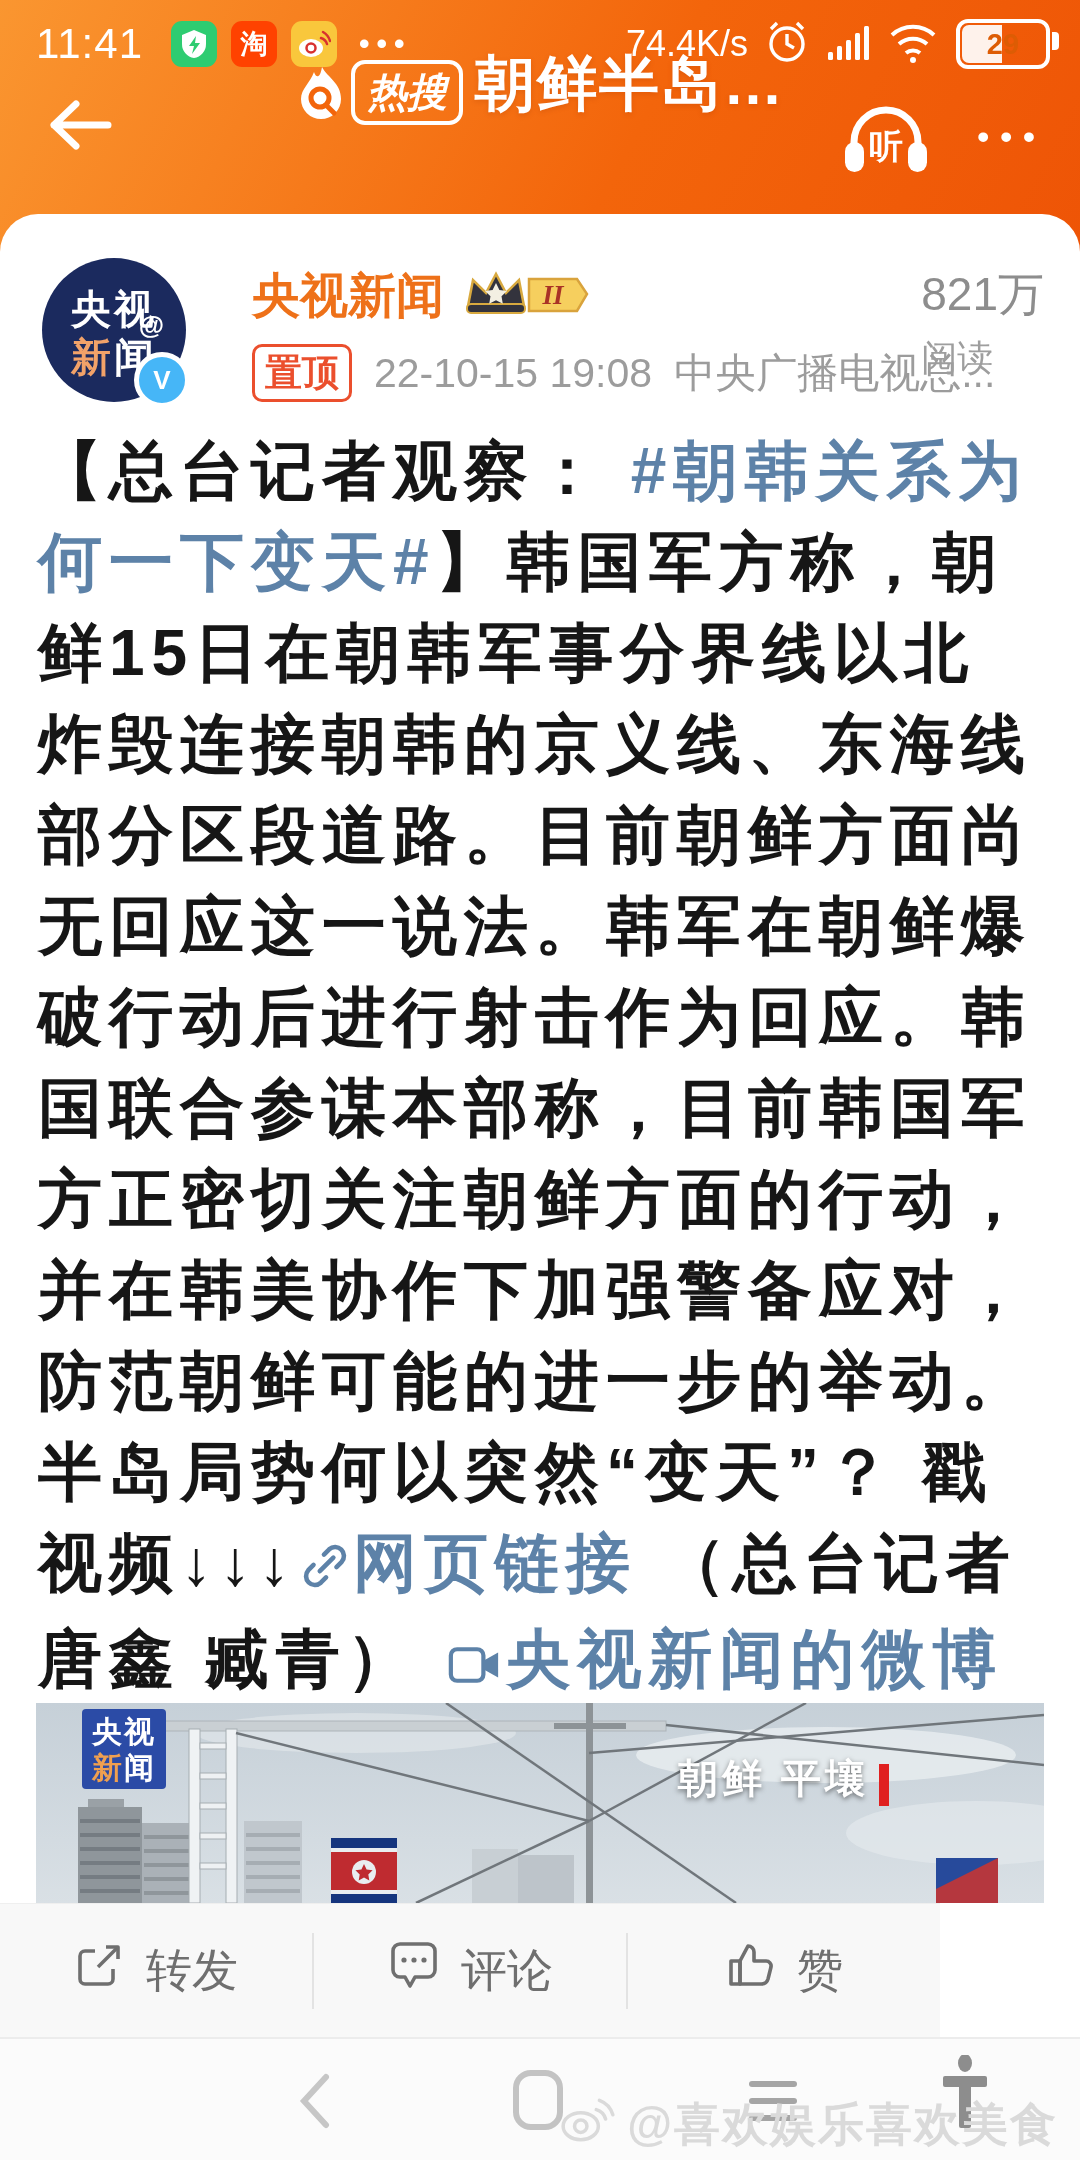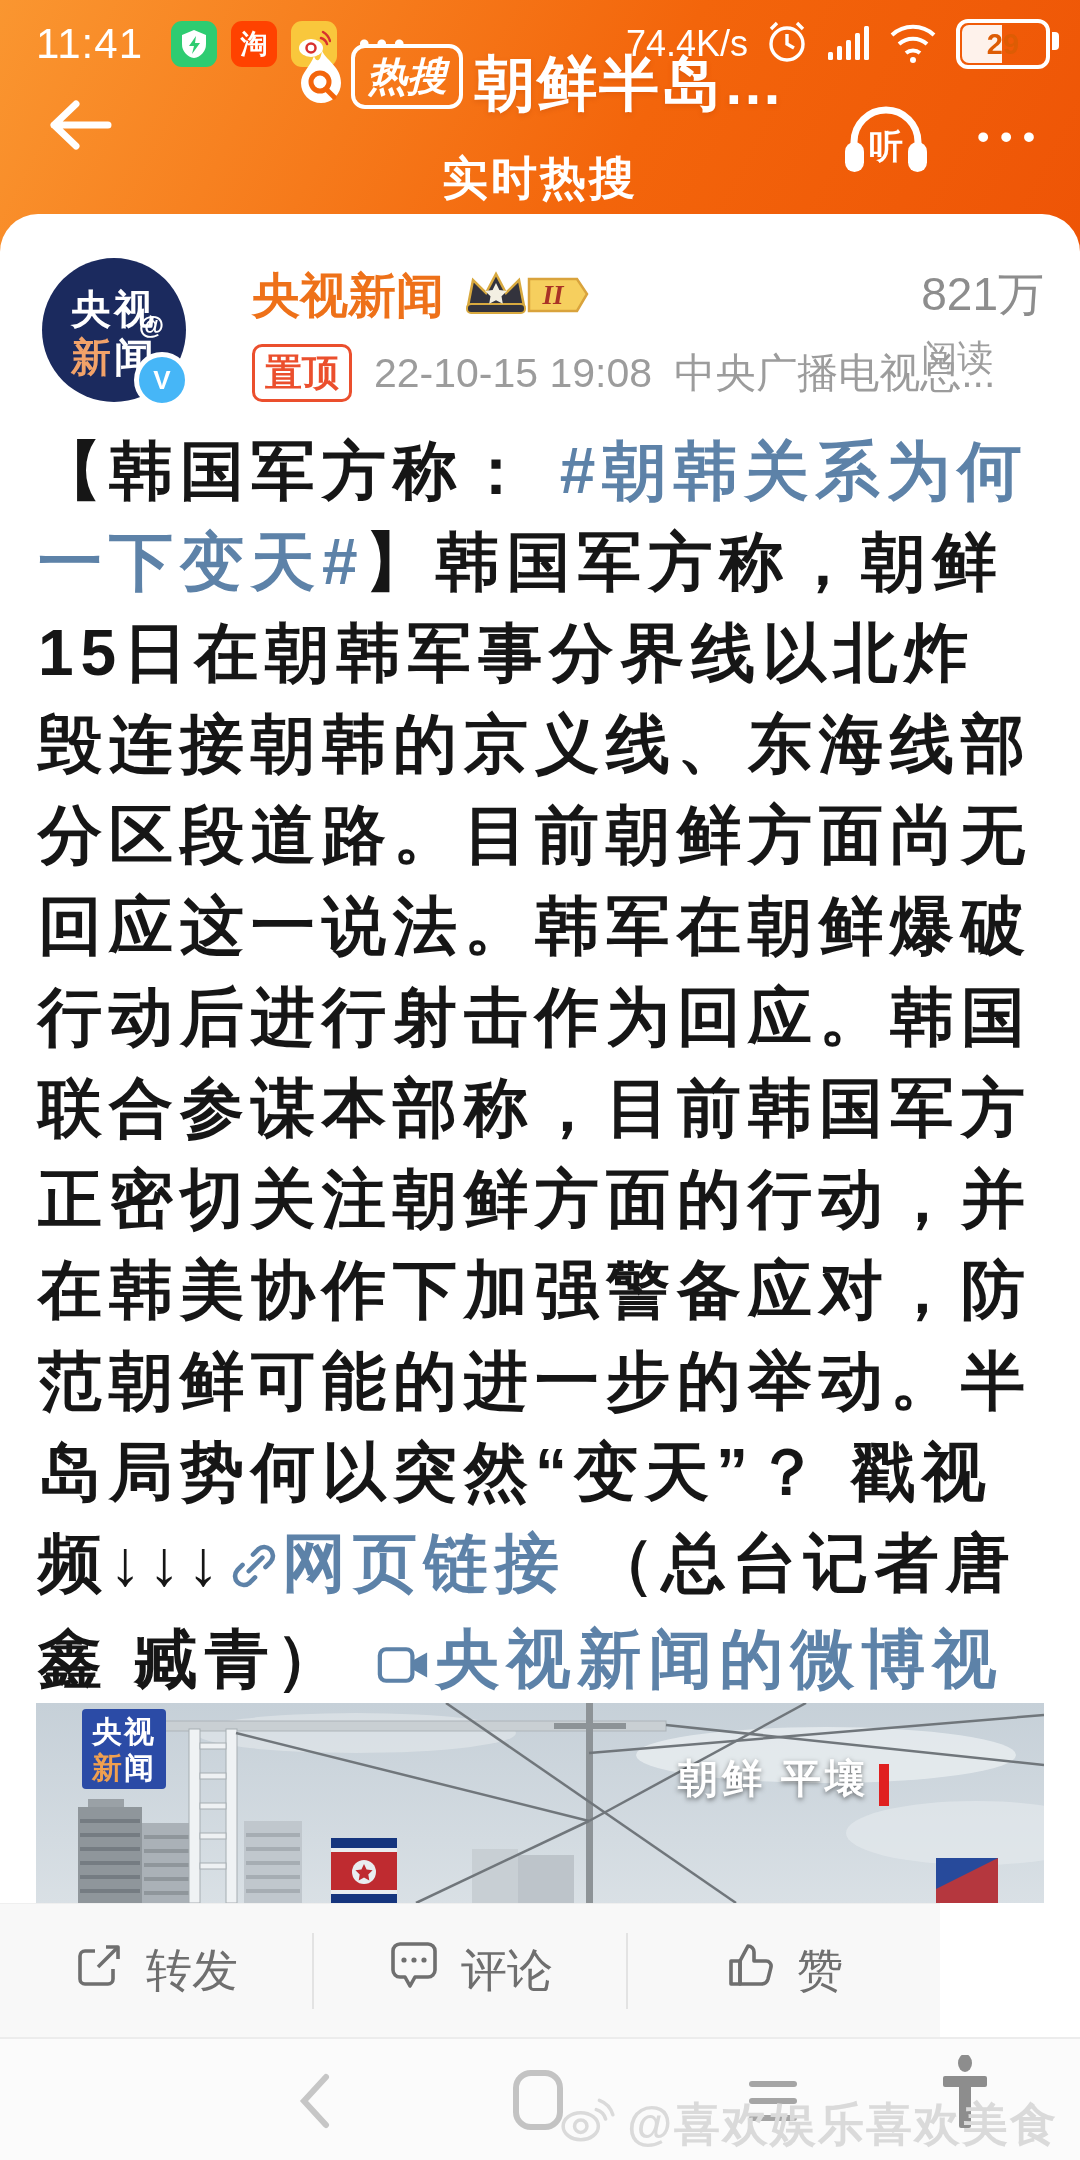--- a/index.html
+++ b/index.html
@@ -17,21 +17,21 @@
   .chip.yellow{background:#f9c73c;}
   .sb-dots{font-size:30px;letter-spacing:7px;margin-left:8px;font-weight:700;}
   .sb-right{margin-left:auto;display:flex;align-items:center;gap:16px;}
   .sb-speed{font-size:36px;}
   .battery{position:relative;width:86px;height:42px;border:4px solid #fff;border-radius:12px;flex:none;}
   .battery .bfill{position:absolute;left:2px;top:2px;bottom:2px;width:40px;background:#fff;opacity:.92;border-radius:7px 0 0 7px;}
   .battery .pct{position:absolute;left:0;top:0;width:100%;height:100%;display:flex;align-items:center;justify-content:center;
                 font-size:29px;font-weight:700;color:#dd5c04;}
   .battery:after{content:"";position:absolute;right:-13px;top:9px;width:7px;height:18px;background:#fff;border-radius:0 4px 4px 0;}
   .back-btn{position:absolute;left:42px;top:94px;width:76px;height:62px;cursor:pointer;}
-  .title-row{position:absolute;top:44px;left:0;width:100%;display:flex;align-items:flex-start;justify-content:center;gap:12px;}
+  .title-row{position:absolute;top:44px;left:0;width:100%;display:flex;align-items:flex-end;justify-content:center;gap:12px;}
   .hot-pill{display:flex;align-items:center;gap:4px;}
   .pill-box{border:4px solid #fff;border-radius:14px;padding:1px 12px;color:#fff;font-size:40px;font-weight:800;font-style:italic;}
   .hdr-title{color:#fff;font-size:60px;font-weight:700;letter-spacing:2px;text-shadow:0 2px 5px rgba(170,60,0,.25);}
   .hdr-sub{position:absolute;top:148px;left:0;width:100%;text-align:center;color:#fff;font-size:46px;font-weight:600;letter-spacing:3px;}
   .hdr-right{position:absolute;right:34px;top:92px;display:flex;align-items:center;gap:46px;}
   .hdr-more{color:#fff;font-size:34px;letter-spacing:11px;font-weight:700;}
   
   .card{position:absolute;top:214px;left:0;width:1080px;height:1946px;background:#fff;border-radius:38px 38px 0 0;}
   .avatar{position:absolute;top:44px;left:42px;width:144px;height:144px;border-radius:50%;background:#1b2a5e;color:#fff;cursor:pointer;}
   .avatar .l1{position:absolute;top:24px;left:0;width:100%;text-align:center;font-size:40px;font-weight:800;letter-spacing:3px;}
@@ -136,21 +136,20 @@
       <span class="hot-pill">
         <svg width="52" height="58" viewBox="0 0 52 58">
             <path d="M27 3 C33 14 46 19 46 35 a20 20 0 0 1 -40 0 C6 25 15 19 19 8 C21 14 25 15 27 3 Z" fill="#fff"></path>
             <circle cx="25" cy="34" r="9" fill="none" stroke="#f3650b" stroke-width="5"></circle>
             <line x1="31" y1="41" x2="39" y2="49" stroke="#f3650b" stroke-width="5" stroke-linecap="round"></line>
           </svg>
         <span class="pill-box">热搜</span>
       </span>
       <span class="hdr-title">朝鲜半岛…</span>
     </div>
-    <div class="hdr-sub">实时热搜</div>
 
     <div class="hdr-right">
       <span>
         <svg width="90" height="84" viewBox="0 0 90 84">
             <path d="M13 60 v-10 a32 32 0 0 1 64 0 v10" fill="none" stroke="#fff" stroke-width="7" stroke-linecap="round"></path>
             <rect x="4" y="50" width="19" height="30" rx="9.5" fill="#fff"></rect>
             <rect x="67" y="50" width="19" height="30" rx="9.5" fill="#fff"></rect>
             <text x="45" y="66" text-anchor="middle" font-size="34" font-weight="700" fill="#fff">听</text>
           </svg>
       </span>
@@ -184,21 +183,21 @@
       <span class="pin">置顶</span>
       <span>22-10-15 19:08</span>
       <span>中央广播电视总...</span>
     </div>
 
     <div class="reads">
       <div class="num">821万</div>
       <div class="lbl">阅读</div>
     </div>
 
-    <div class="post-text"><span>【韩国军方称： </span><span class="lnk">#朝韩关系为何一下变天#</span><span>】韩国军方称，朝鲜15日在朝韩军事分界线以北炸毁连接朝韩的京义线、东海线部分区段道路。目前朝鲜方面尚无回应这一说法。韩军在朝鲜爆破行动后进行射击作为回应。韩国联合参谋本部称，目前韩国军方正密切关注朝鲜方面的行动，并在韩美协作下加强警备应对，防范朝鲜可能的进一步的举动。半岛局势何以突然“变天”？ 戳视频↓↓↓</span><span class="inline-ic"><svg width="48" height="48" viewBox="0 0 46 46" fill="none" stroke="#5d82a8" stroke-width="4.4" stroke-linecap="round">
+    <div class="post-text"><span>【总台记者观察： </span><span class="lnk">#朝韩关系为何一下变天#</span><span>】韩国军方称，朝鲜15日在朝韩军事分界线以北炸毁连接朝韩的京义线、东海线部分区段道路。目前朝鲜方面尚无回应这一说法。韩军在朝鲜爆破行动后进行射击作为回应。韩国联合参谋本部称，目前韩国军方正密切关注朝鲜方面的行动，并在韩美协作下加强警备应对，防范朝鲜可能的进一步的举动。半岛局势何以突然“变天”？ 戳视频↓↓↓</span><span class="inline-ic"><svg width="48" height="48" viewBox="0 0 46 46" fill="none" stroke="#5d82a8" stroke-width="4.4" stroke-linecap="round">
             <path d="M18 28 L31 15"></path>
             <path d="M22 12 l5 -5 a8.5 8.5 0 0 1 12 12 l-5 5"></path>
             <path d="M24 34 l-5 5 a8.5 8.5 0 0 1 -12 -12 l5 -5"></path>
           </svg></span><span class="lnk">网页链接</span><span> （总台记者唐鑫 臧青） </span><span class="inline-ic"><svg width="56" height="42" viewBox="0 0 52 40" fill="none" stroke="#5d82a8" stroke-width="4">
             <rect x="3" y="5" width="31" height="30" rx="6"></rect>
             <path d="M34 16 L48 8 v24 l-14 -8 Z" fill="#5d82a8" stroke="none"></path>
           </svg></span><span class="lnk">央视新闻的微博视频</span></div>
 
     <div class="media">
       <svg width="1008" height="200" viewBox="0 0 1008 200">

